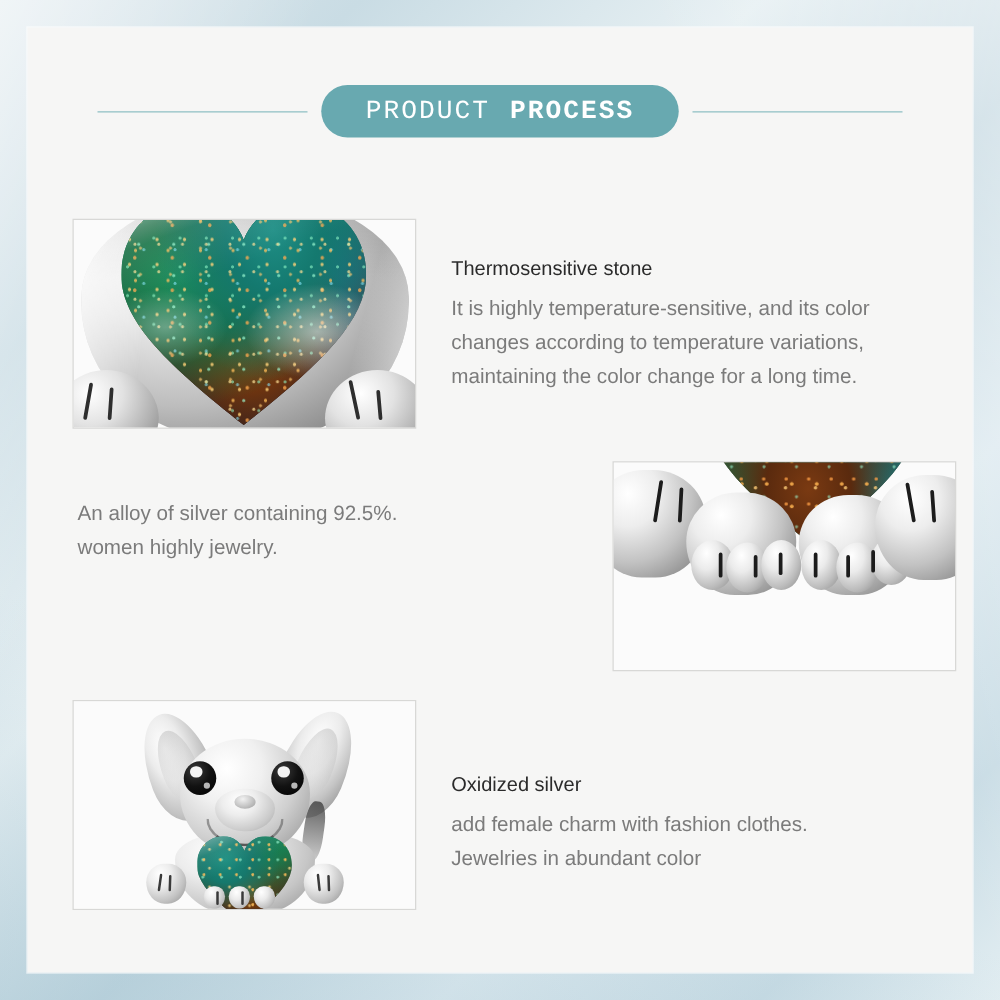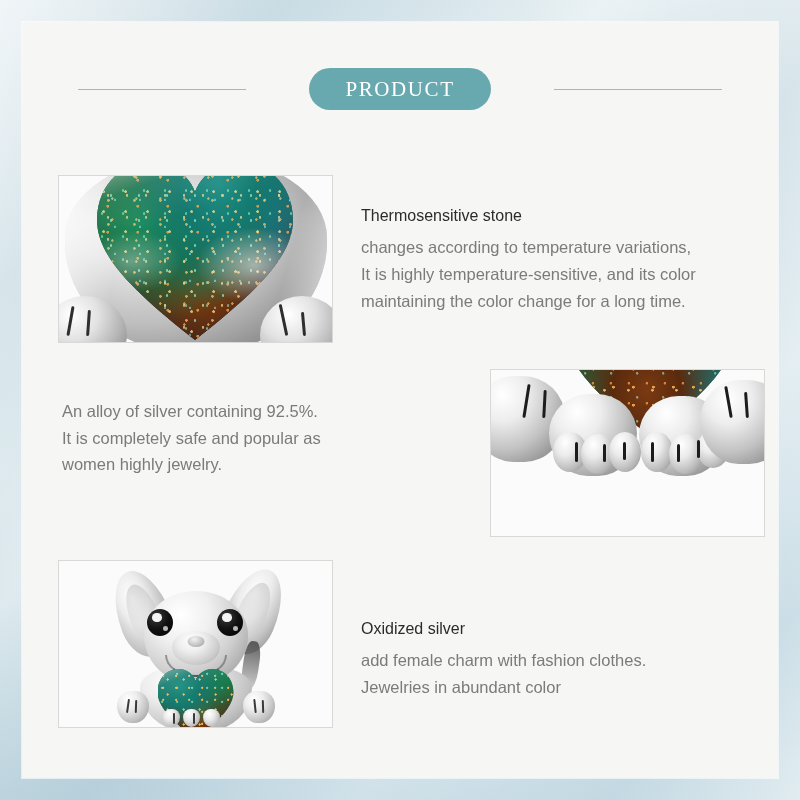--- a/index.html
+++ b/index.html
@@ -68,21 +68,21 @@
     position: relative;
     z-index: 2;
     height: 42px;
     padding: 0 36px;
     border-radius: 21px;
     background: #68a9b0;
     display: flex;
     align-items: center;
     justify-content: center;
     gap: 16px;
-    font-family: Liberation Serif, serif;
+    font-family: Liberation Mono, monospace;
     color: #ffffff;
     letter-spacing: 1.6px;
     white-space: nowrap;
   }
   .title-word-1 { font-size: 21px; font-weight: 400; }
   .title-word-2 { font-size: 21px; font-weight: 700; }
 
   
   .row {
     position: absolute;
@@ -399,20 +399,21 @@
 <div class="page">
   <div class="frame-sheen"></div>
 
   <div class="panel">
 
     <div class="title-band">
       <div class="rule rule-left"></div>
       <div class="rule rule-right"></div>
       <div class="title-pill">
         <span class="title-word-1">PRODUCT</span>
+        <span class="title-word-2">PROCESS</span>
       </div>
     </div>
 
     <div class="row row-1">
 
       <div class="photo">
         <div class="p1-bg"></div>
         <div class="p1-setting"></div>
         <div class="p1-setting-shade"></div>
         <div class="p1-heart"></div>
@@ -425,33 +426,32 @@
         </div>
         <div class="p1-paw-r">
           <div class="p1-paw-line" style="left:22px; top:8px; width:2.5px; height:32px; transform:rotate(-12deg);"></div>
           <div class="p1-paw-line" style="left:42px; top:16px; width:2.5px; height:24px; transform:rotate(-5deg);"></div>
         </div>
       </div>
 
       <div class="textblock slot-1-text">
         <h3 class="tb-title">Thermosensitive stone</h3>
         <div class="tb-body">
+          <div>It is highly temperature-sensitive, and its color</div>
           <div>changes according to temperature variations,</div>
-          <div>It is highly temperature-sensitive, and its color</div>
           <div>maintaining the color change for a long time.</div>
         </div>
       </div>
     </div>
 
     <div class="row row-2">
 
       <div class="textblock slot-2-text">
         <div class="tb-body">
           <div>An alloy of silver containing 92.5%.</div>
-          <div>It is completely safe and popular as</div>
           <div>women highly jewelry.</div>
         </div>
       </div>
 
       <div class="photo">
         <div class="p2-bg"></div>
         <div class="p2-stone"></div>
         <div class="p2-stone-sparkle"></div>
 
         <div class="p2-paw" style="left:-18px; top:6px; width:92px; height:86px;"></div>

